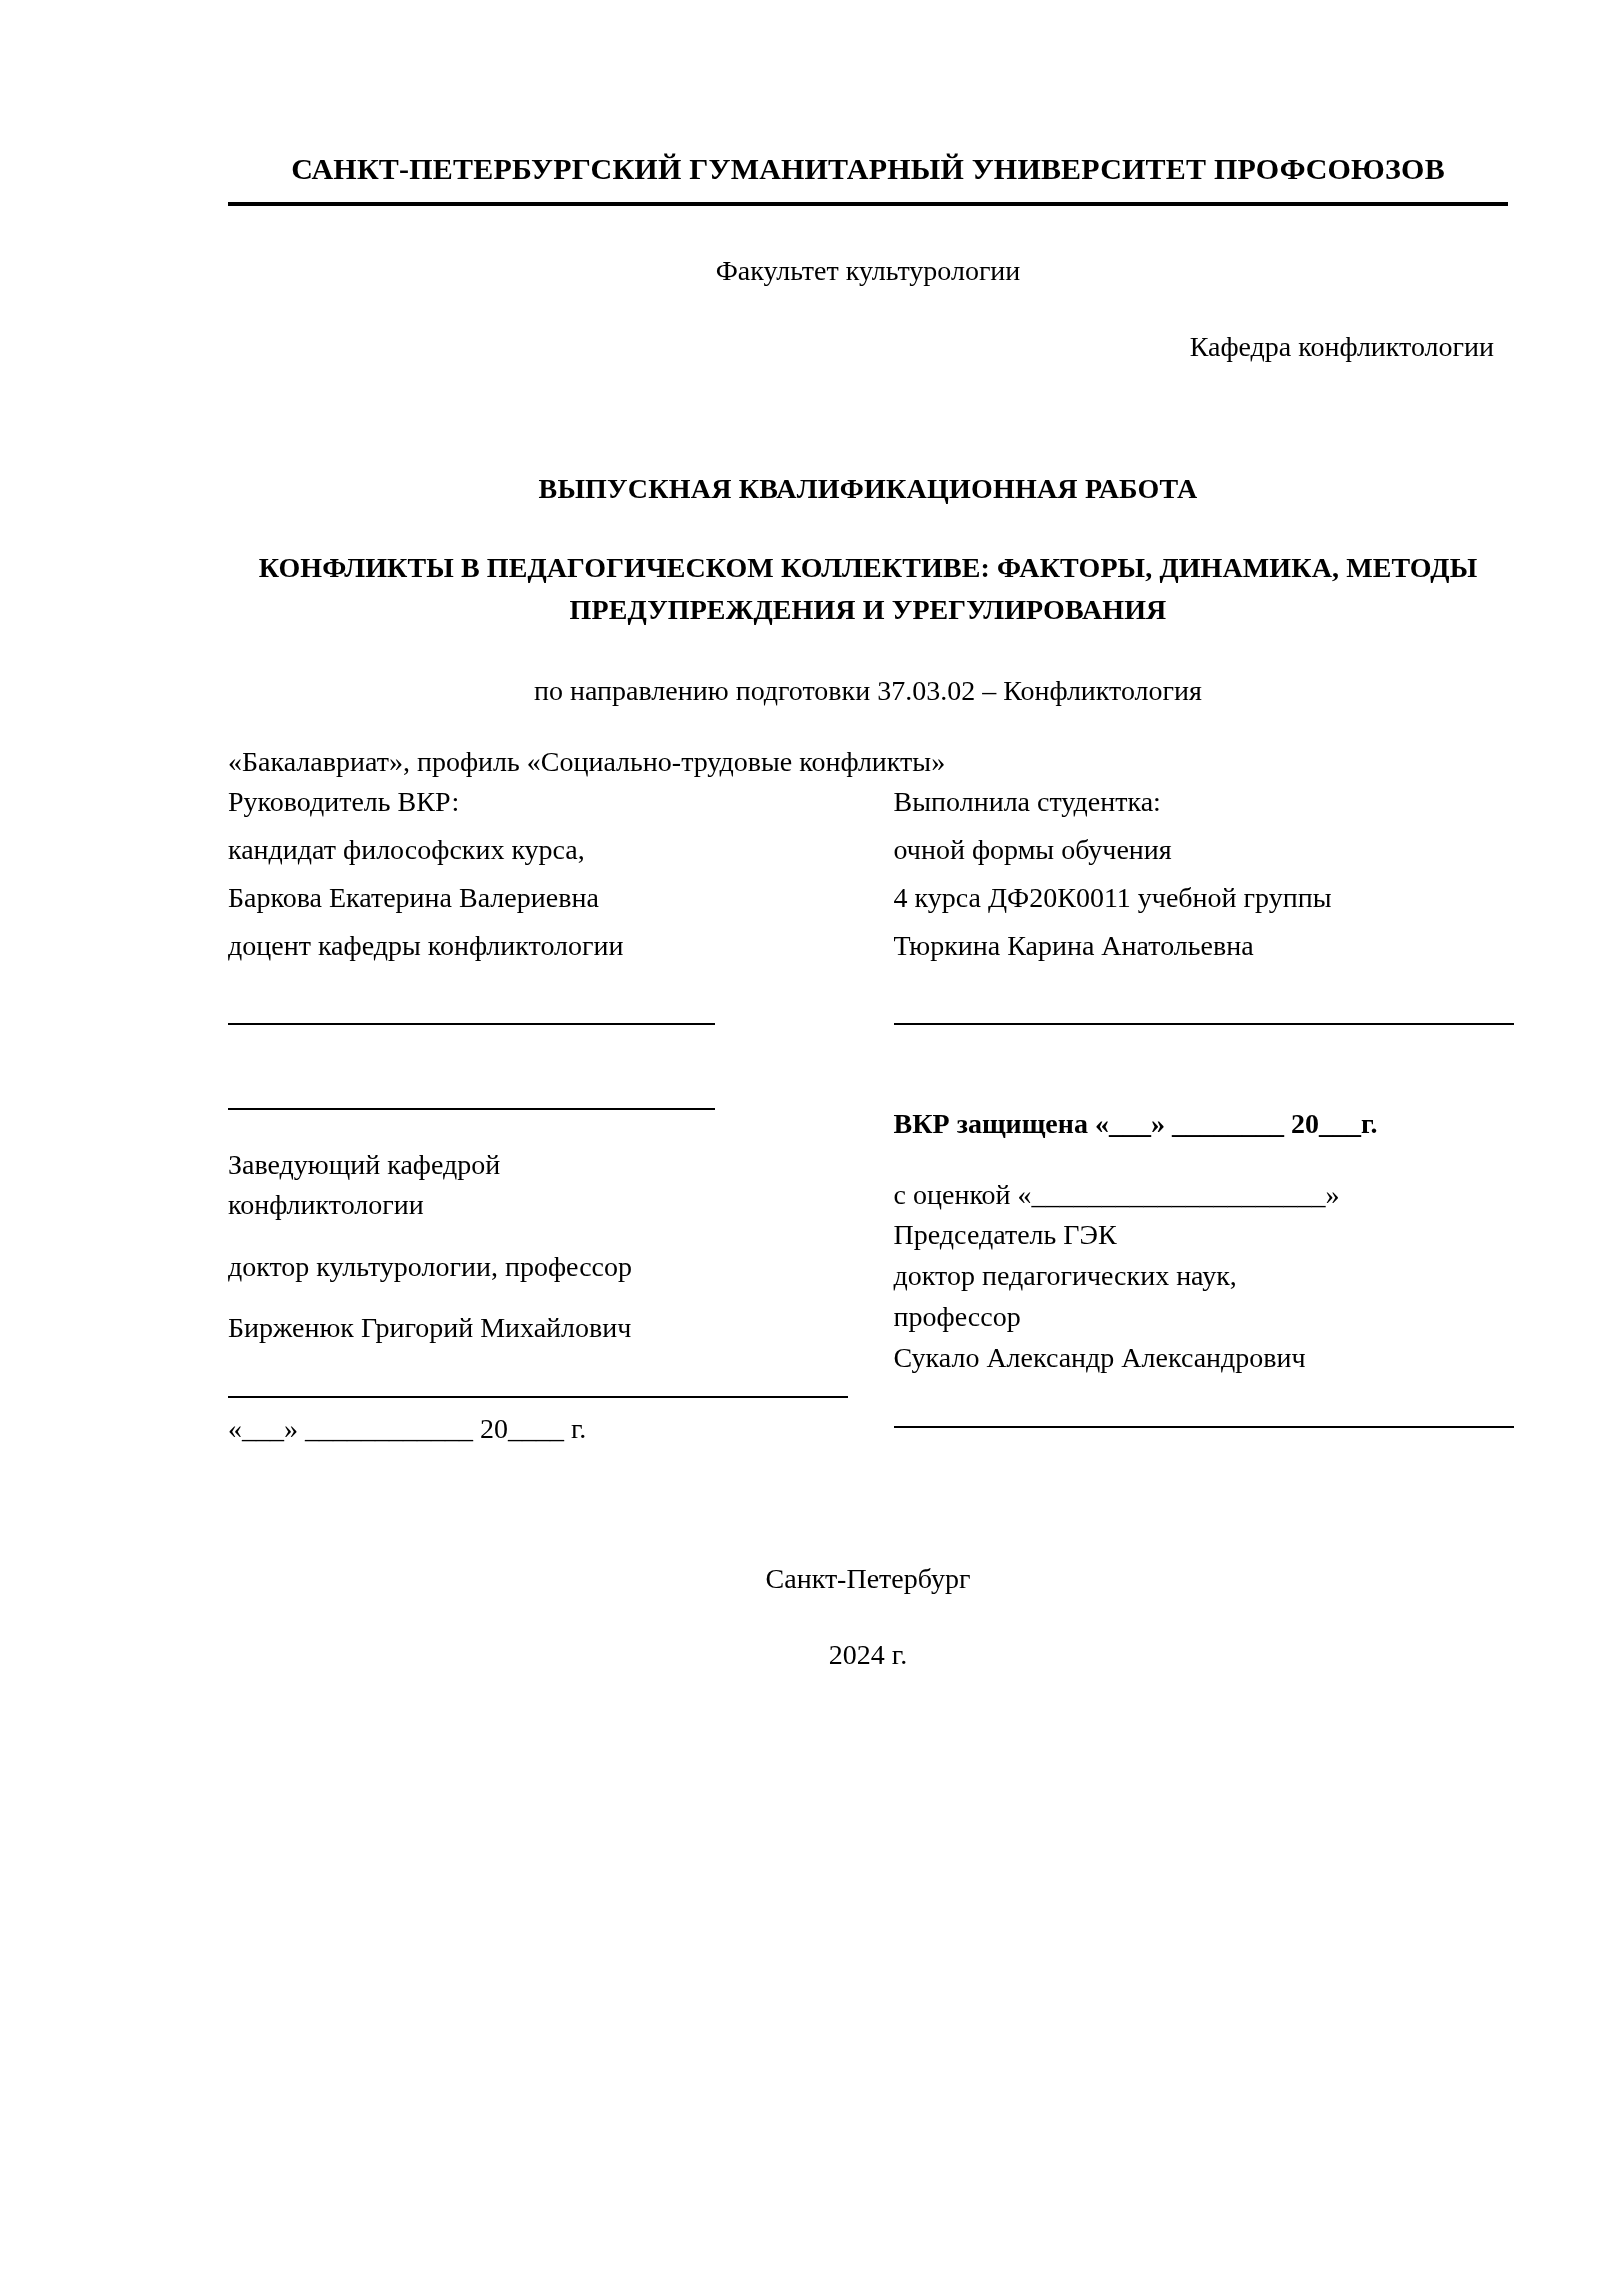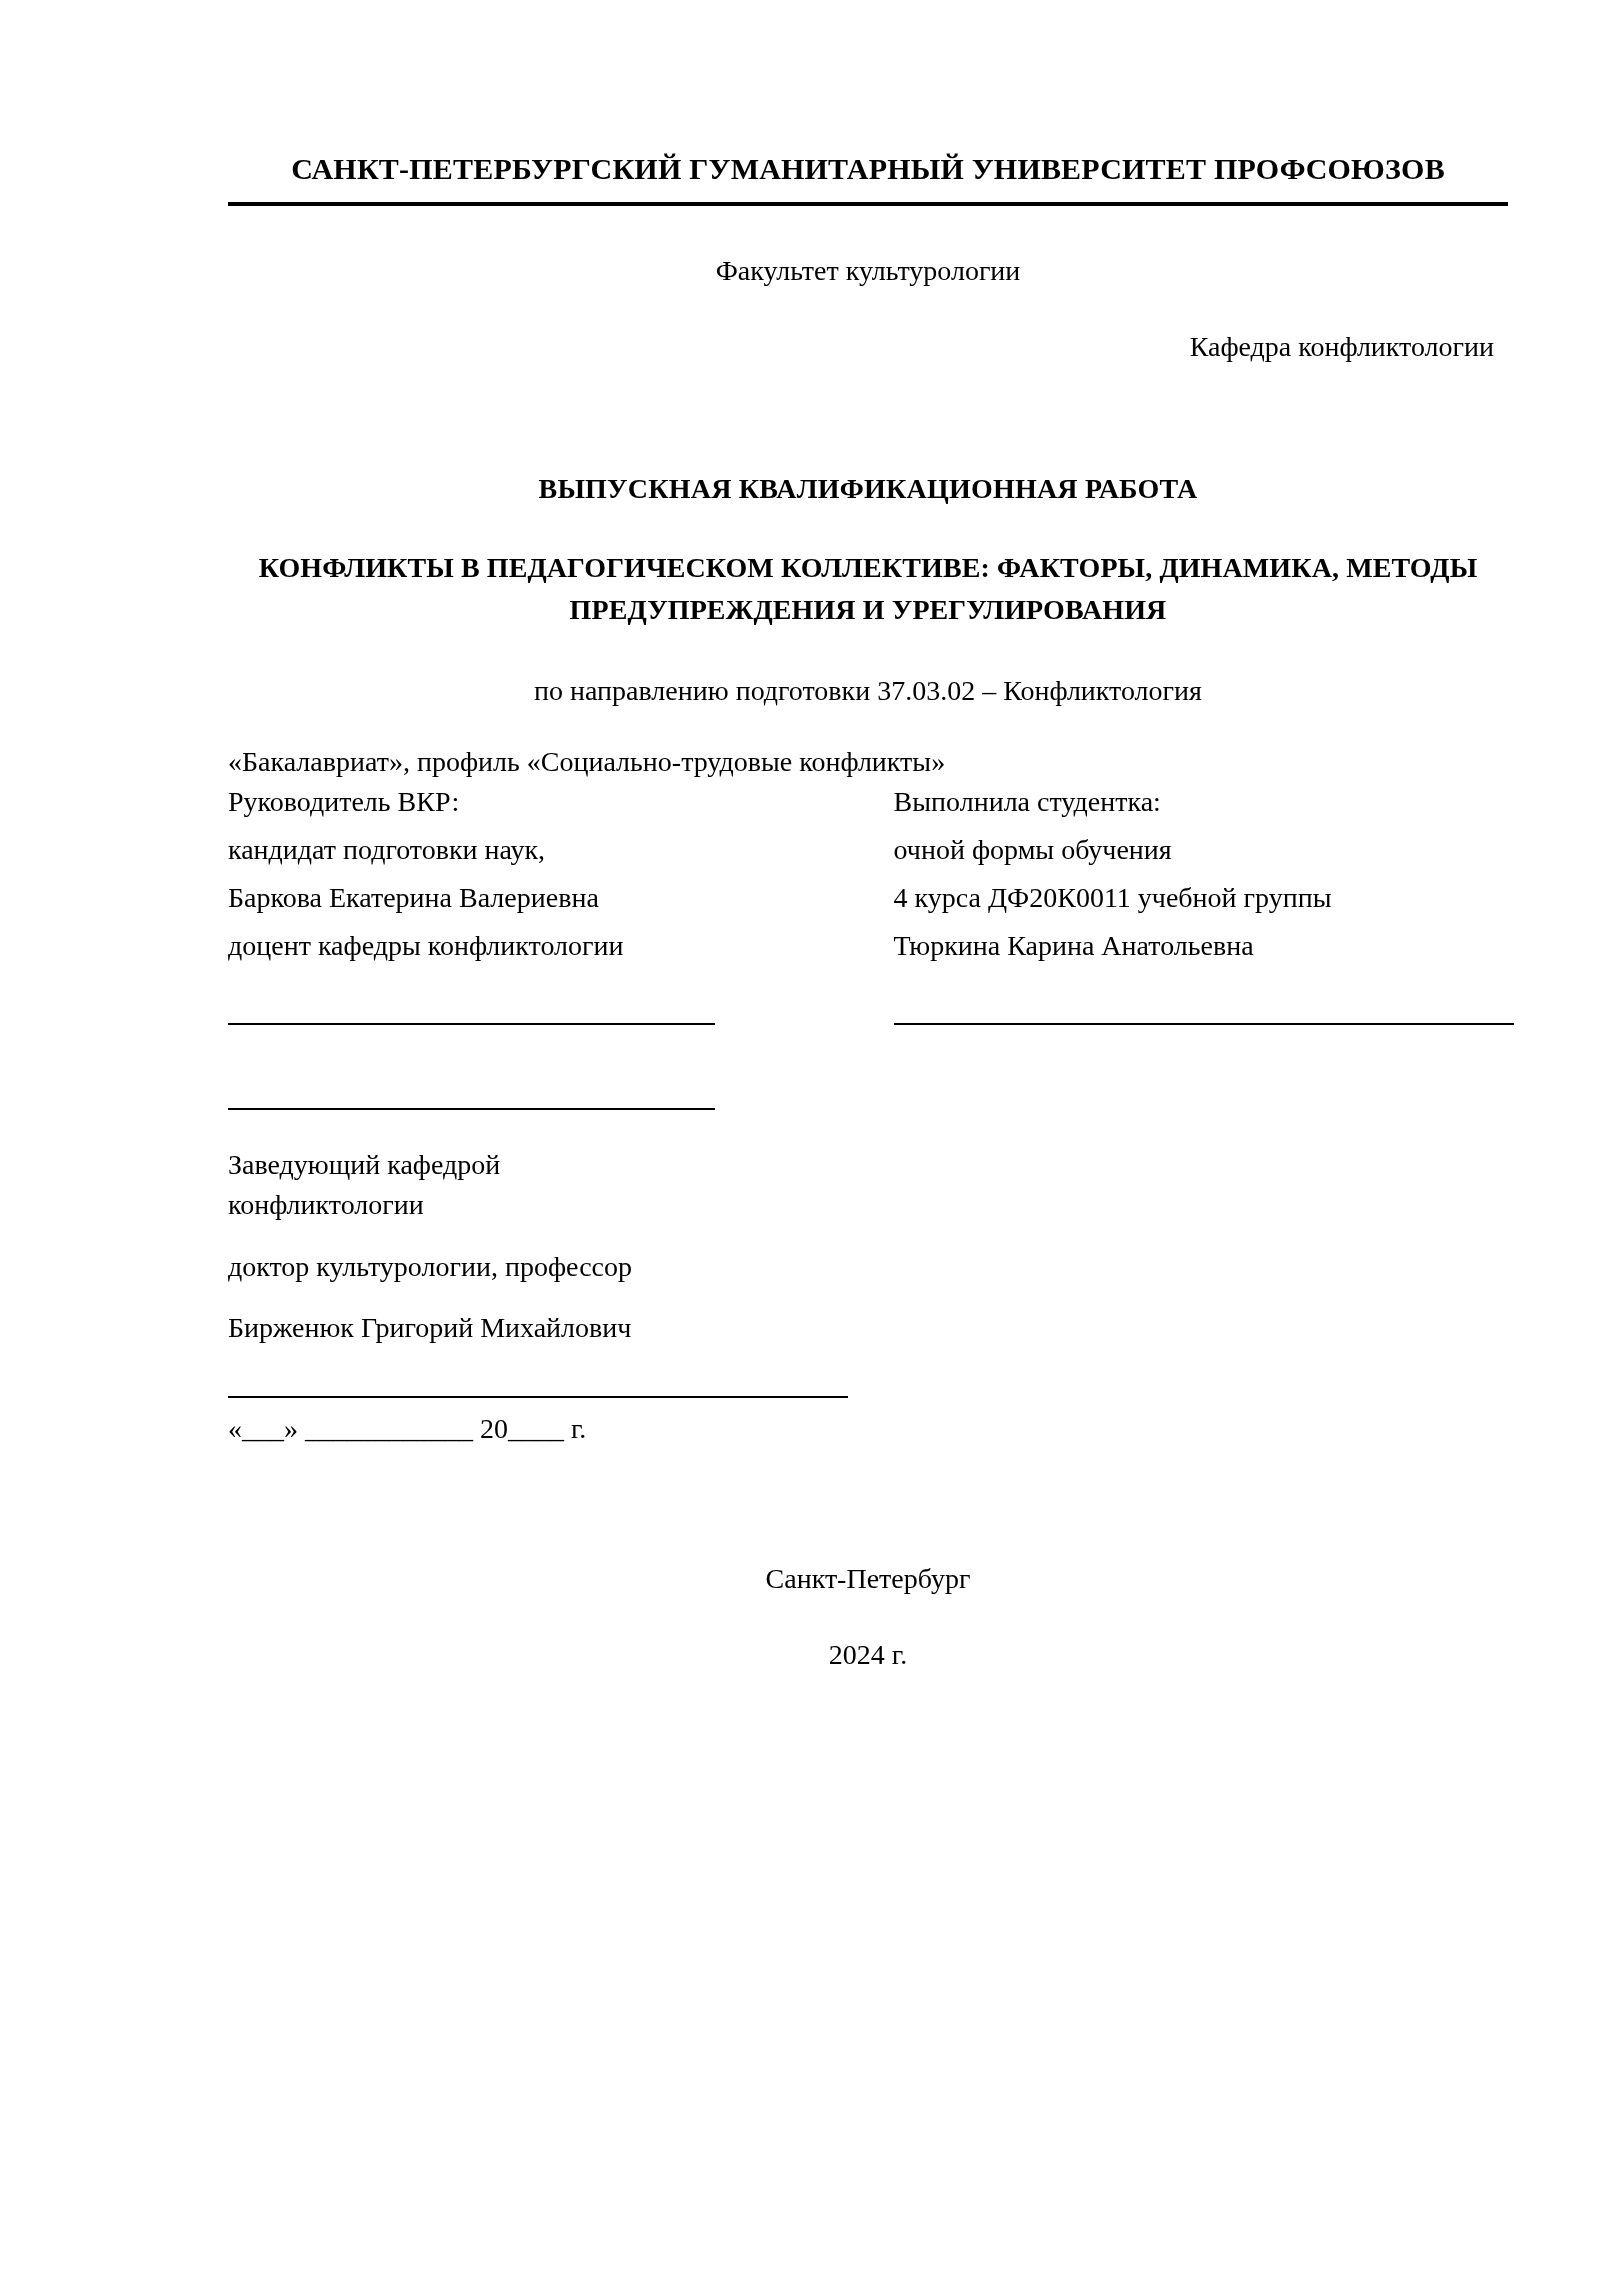--- a/index.html
+++ b/index.html
@@ -159,21 +159,21 @@
     <div class="department">Кафедра конфликтологии</div>
 
     <div class="vkr-label">ВЫПУСКНАЯ КВАЛИФИКАЦИОННАЯ РАБОТА</div>
     <div class="work-title">КОНФЛИКТЫ В ПЕДАГОГИЧЕСКОМ КОЛЛЕКТИВЕ: ФАКТОРЫ, ДИНАМИКА, МЕТОДЫ ПРЕДУПРЕЖДЕНИЯ И УРЕГУЛИРОВАНИЯ</div>
     <div class="direction">по направлению подготовки 37.03.02 – Конфликтология</div>
     <div class="profile">«Бакалавриат», профиль «Социально-трудовые конфликты»</div>
 
     <div class="cols">
       <div class="col-left">
         <div class="line-text">Руководитель ВКР:</div>
-        <div class="line-text">кандидат подготовки наук,</div>
+        <div class="line-text">кандидат философских курса,</div>
         <div class="line-text">Баркова Екатерина Валериевна</div>
         <div class="line-text">доцент кафедры конфликтологии</div>
         <div class="sig-line left-w"></div>
       </div>
       <div class="col-right">
         <div class="line-text">Выполнила студентка:</div>
         <div class="line-text">очной формы обучения</div>
         <div class="line-text">4 курса ДФ20К0011 учебной группы</div>
         <div class="line-text">Тюркина Карина Анатольевна</div>
         <div class="sig-line right-w"></div>
@@ -186,20 +186,30 @@
         <div class="gap-md"></div>
         <div class="tight">Заведующий кафедрой</div>
         <div class="tight">конфликтологии</div>
         <div class="gap-sm"></div>
         <div class="tight">доктор культурологии, профессор</div>
         <div class="gap-sm"></div>
         <div class="tight">Бирженюк Григорий Михайлович</div>
         <div class="sig-line left-w3"></div>
         <div class="date-line">«___» ____________ 20____ г.</div>
       </div>
+      <div class="col-right">
+        <div class="bold-defense">ВКР защищена «___» ________ 20___г.</div>
+        <div class="gap-md"></div>
+        <div class="tight">с  оценкой  «_____________________»</div>
+        <div class="tight">Председатель ГЭК</div>
+        <div class="tight">доктор педагогических наук,</div>
+        <div class="tight">профессор</div>
+        <div class="tight">Сукало Александр Александрович</div>
+        <div class="sig-line right-w3"></div>
+      </div>
     </div>
 
     <div class="city">Санкт-Петербург</div>
     <div class="year">2024 г.</div>
 
   </div>
 </div>
 
 
 </body></html>

